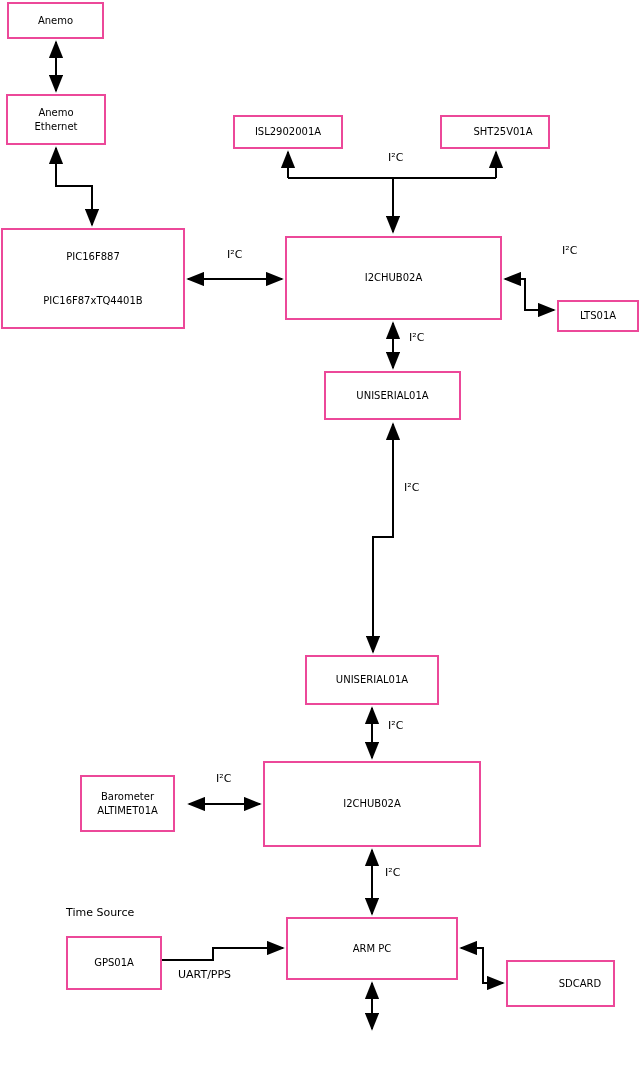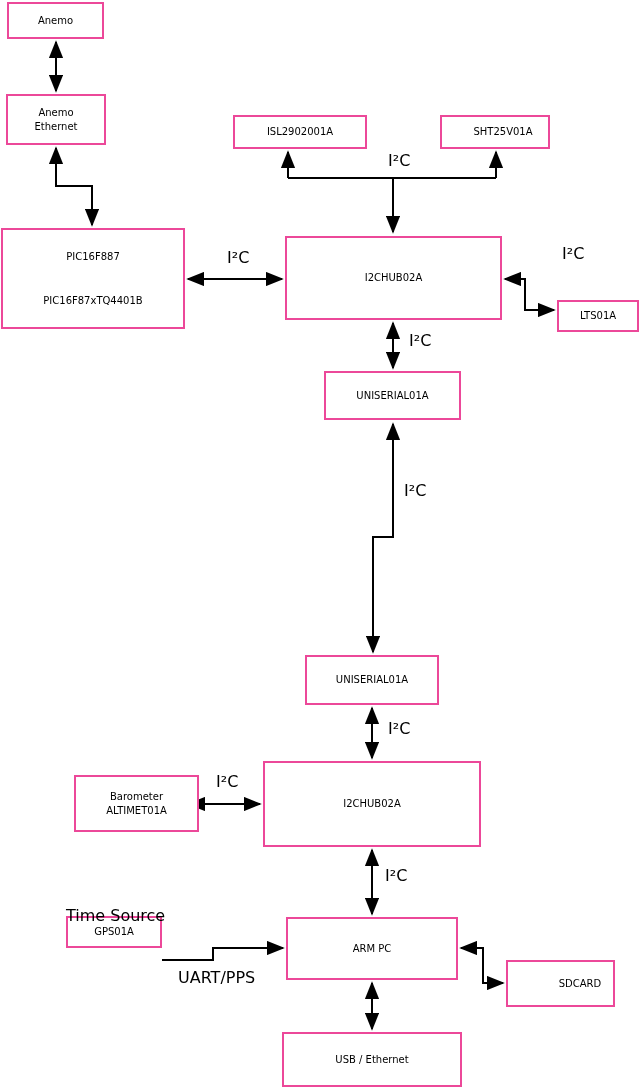--- a/index.html
+++ b/index.html
@@ -19,36 +19,36 @@
     border:2px solid #ec4899;
     background:#ffffff;
     display:flex;flex-direction:column;
     align-items:center;justify-content:center;
     text-align:center;
     font-size:10px;line-height:1.35;
     white-space:nowrap;
   }
   .wire-label{
     position:absolute;
-    font-size:16px;line-height:1.2;
+    font-size:11px;line-height:1.2;
     white-space:nowrap;
   }
   
   #n-anemo     {left:7px;   top:2px;   width:97px;  height:37px;}
   #n-wind      {left:6px;   top:94px;  width:100px; height:51px;}
   #n-pic       {left:1px;   top:228px; width:184px; height:101px;gap:30px;}
-  #n-isl       {left:233px; top:115px; width:134px; height:34px;}
+  #n-isl       {left:233px; top:115px; width:110px; height:34px;}
   #n-sht       {left:440px; top:115px; width:110px; height:34px;padding-left:16px;}
   #n-hub1      {left:285px; top:236px; width:217px; height:84px;}
   #n-lts       {left:557px; top:300px; width:82px;  height:32px;}
   #n-uni1      {left:324px; top:371px; width:137px; height:49px;}
   #n-uni2      {left:305px; top:655px; width:134px; height:50px;}
   #n-hub2      {left:263px; top:761px; width:218px; height:86px;}
-  #n-baro      {left:74px;  top:775px; width:125px; height:57px;}
-  #n-gps       {left:66px;  top:916px; width:96px;  height:32px;}
+  #n-baro      {left:80px;  top:775px; width:95px; height:57px;}
+  #n-gps       {left:66px;  top:936px; width:96px;  height:54px;}
   #n-armpc     {left:286px; top:917px; width:172px; height:63px;}
   #n-sdcard    {left:506px; top:960px; width:109px; height:47px;padding-left:39px;}
   #n-usb       {left:282px; top:1032px;width:180px; height:55px;}
   
   #l-i2c-top      {left:388px; top:151px;}
   #l-i2c-pic      {left:227px; top:248px;}
   #l-i2c-lts      {left:562px; top:244px;}
   #l-i2c-hub1uni1 {left:409px; top:331px;}
   #l-i2c-long     {left:404px; top:481px;}
   #l-i2c-uni2hub2 {left:388px; top:719px;}
@@ -138,23 +138,20 @@
   </div>
 
   <div class="node" id="n-armpc">
     <span>ARM PC</span>
   </div>
 
   <div class="node" id="n-sdcard">
     <span>SDCARD</span>
   </div>
 
-  <div class="node" id="n-usb">
-    <span>USB / Ethernet</span>
-  </div>
 
   <span class="wire-label" id="l-i2c-top">I²C</span>
   <span class="wire-label" id="l-i2c-pic">I²C</span>
   <span class="wire-label" id="l-i2c-lts">I²C</span>
   <span class="wire-label" id="l-i2c-hub1uni1">I²C</span>
   <span class="wire-label" id="l-i2c-long">I²C</span>
   <span class="wire-label" id="l-i2c-uni2hub2">I²C</span>
   <span class="wire-label" id="l-i2c-baro">I²C</span>
   <span class="wire-label" id="l-i2c-hub2arm">I²C</span>
   <span class="wire-label" id="l-timesource">Time Source</span>

